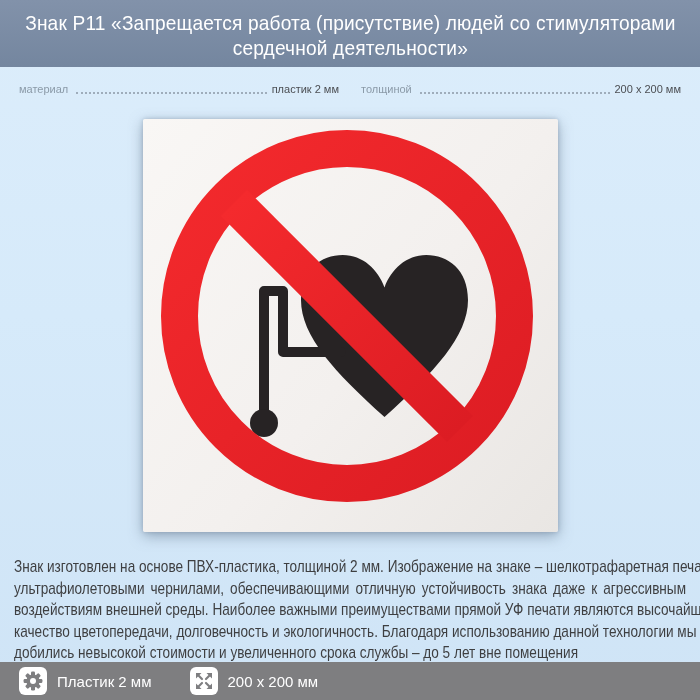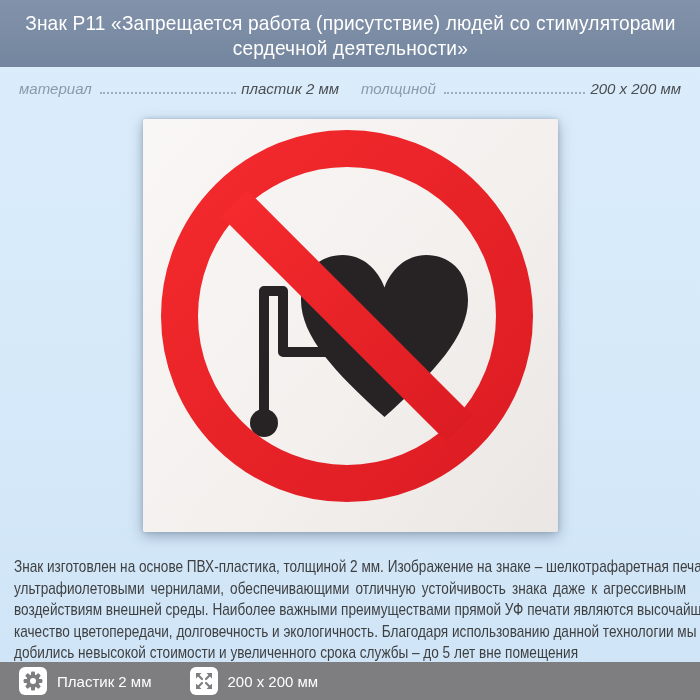--- a/index.html
+++ b/index.html
@@ -22,21 +22,21 @@
     color:#ffffff; font-size:21px; line-height:25px; font-weight:400;
     white-space:nowrap; transform:scaleX(0.91); transform-origin:50% 50%;
     letter-spacing:0.2px;
   }
 
   
   .specs{
     height:43px; display:flex; align-items:center;
     padding:0 19px; gap:22px;
   }
-  .spec{ flex:1; display:flex; align-items:center; font-size:15px; min-width:0;font-style:italic; }
+  .spec{ flex:1; display:flex; align-items:center; font-size:11px; min-width:0; }
   .spec-label{ color:#8b9aa8; flex:0 0 auto; }
   .spec-dots{
     flex:1 1 auto; height:0;
     border-bottom:2px dotted #9fadbb;
     margin:0 5px 0 8px; transform:translateY(4px);
   }
   .spec-value{ color:#4b4e53; flex:0 0 auto; }
 
   
   .sign-area{

